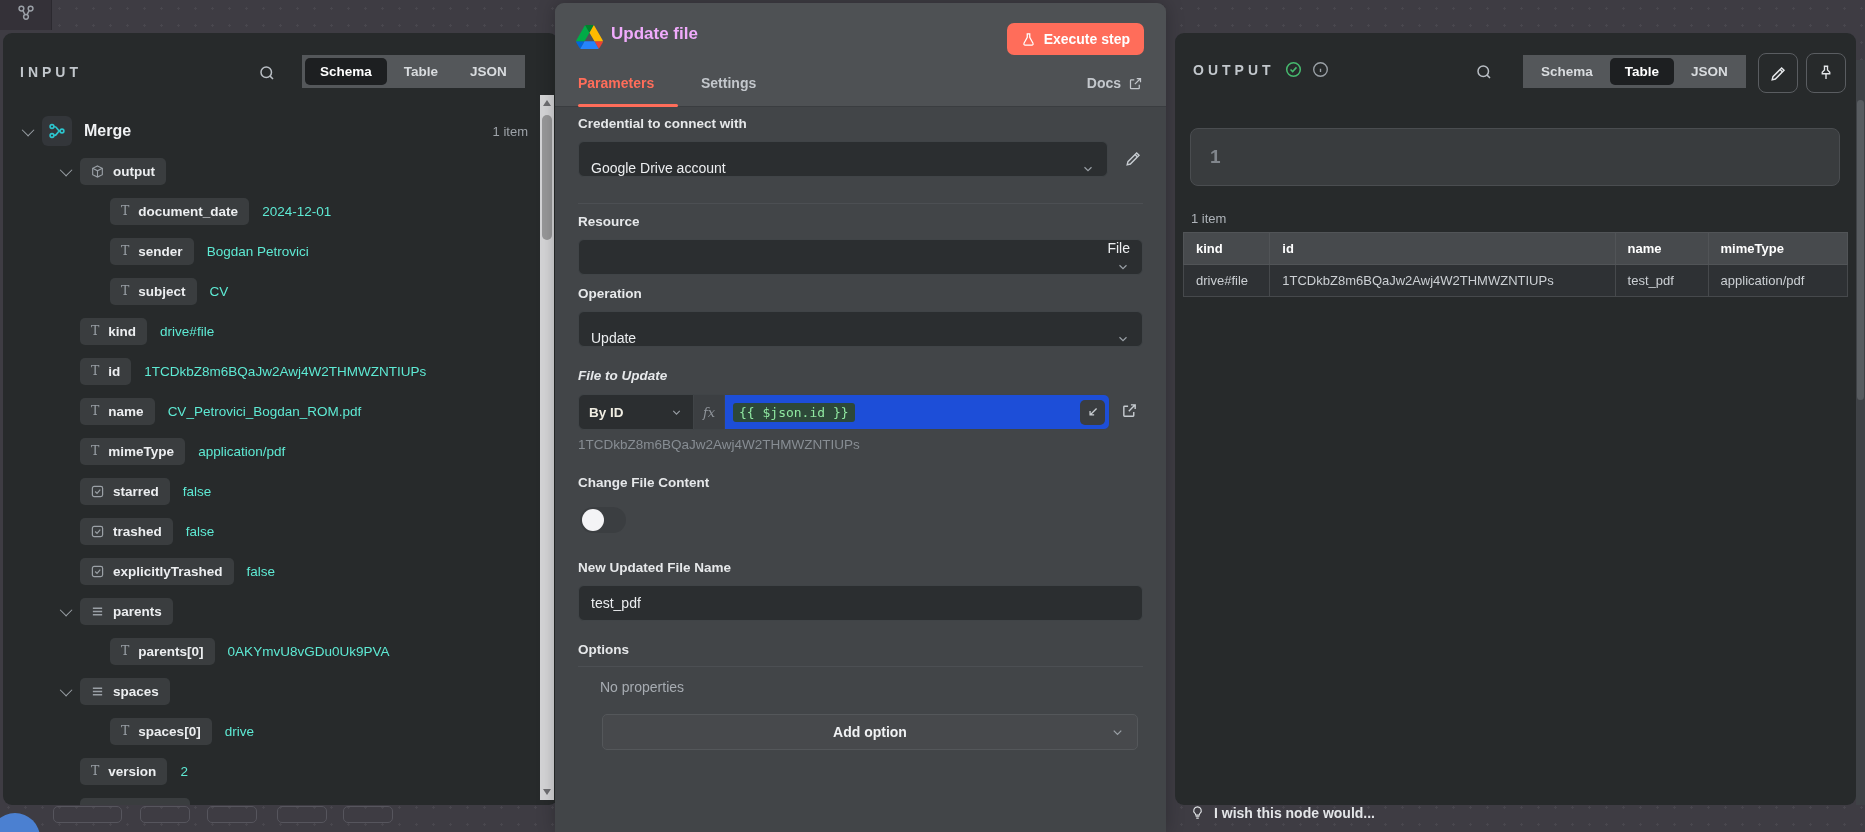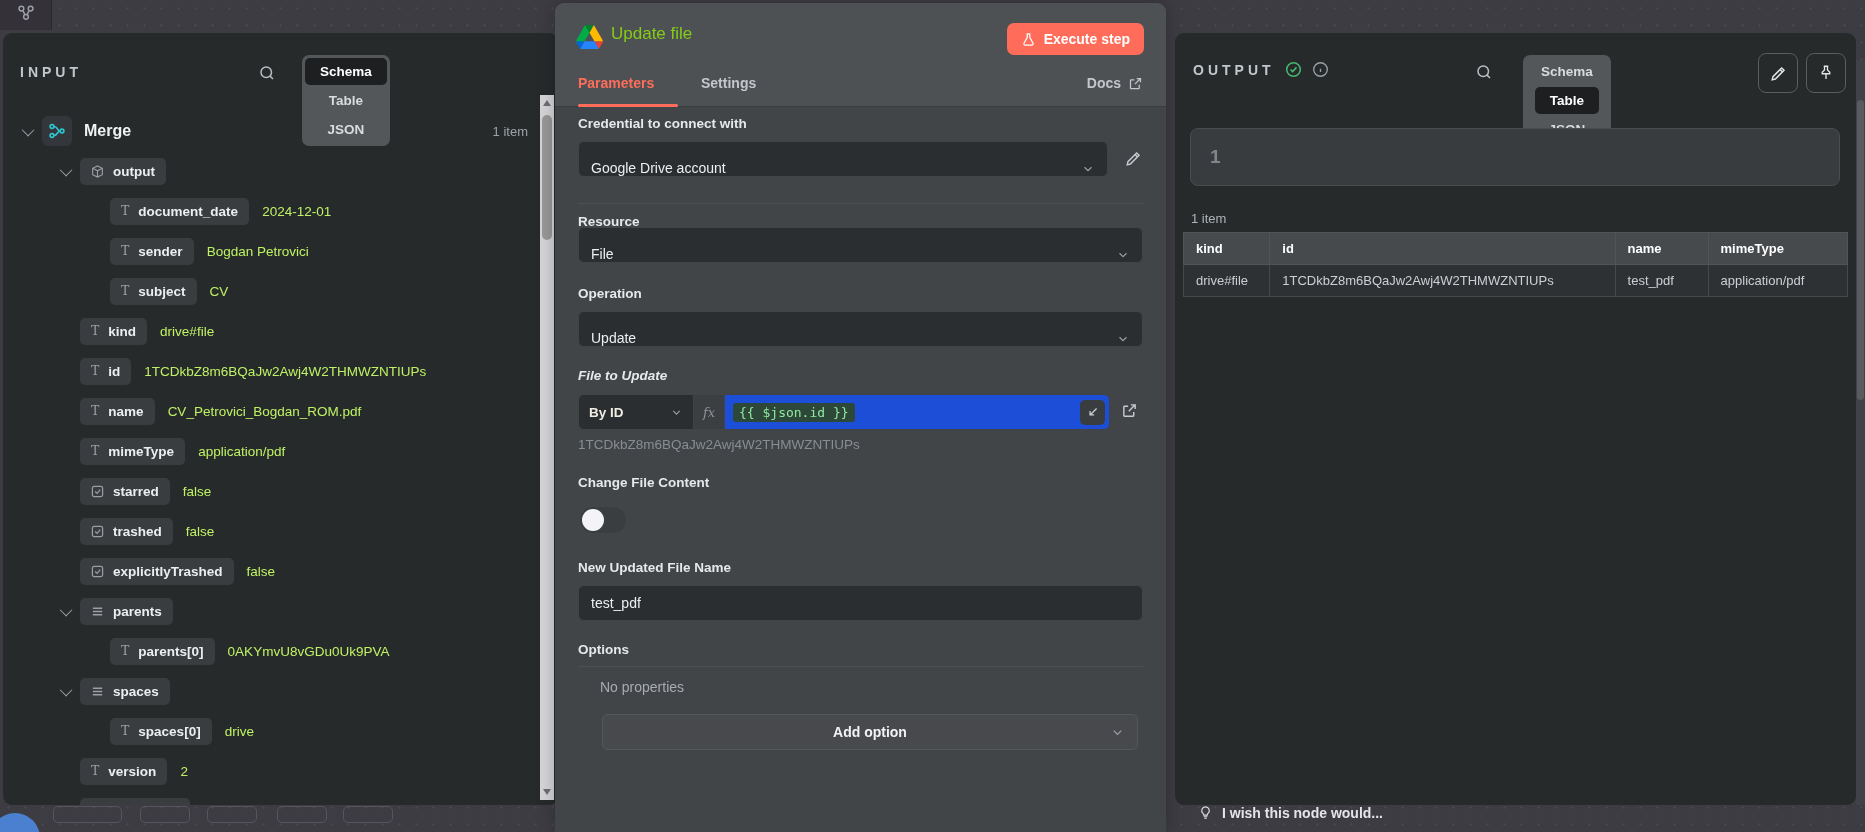--- a/index.html
+++ b/index.html
@@ -12,52 +12,52 @@
   
   .topbox{position:absolute;left:0;top:0;width:52px;height:30px;background:#343138;
     border-right:1px solid #2b292f;display:flex;align-items:center;justify-content:center;}
   
   .io-panel{position:absolute;top:33px;height:772px;background:#272a2b;border-radius:9px;}
   #left-panel{left:3px;width:555px;}
   #right-panel{left:1175px;width:681px;}
   .panel-title{font-size:14px;font-weight:700;letter-spacing:4px;color:#c2c7cc;}
   .icon-btn-plain{color:#b9bec4;display:inline-flex;align-items:center;}
   
-  .seg-group{display:flex;align-items:center;background:#54575a;border-radius:7px;padding:3px;gap:2px;flex-direction:column;}
+  .seg-group{display:flex;align-items:center;background:#54575a;border-radius:0;padding:3px;gap:2px;}
   .seg{padding:6px 15px;font-size:13.5px;font-weight:600;color:#d9dcdf;border-radius:5px;cursor:pointer;white-space:nowrap;}
   .seg.active{background:#1d1f21;color:#ffffff;}
   
   #schema-tree{position:absolute;left:0;right:26px;top:78px;bottom:0;overflow:hidden;}
   .trow{display:flex;align-items:center;gap:8px;height:40px;}
   .tchev{width:9px;height:9px;border-left:1.6px solid #9aa0a6;border-bottom:1.6px solid #9aa0a6;
     transform:rotate(-45deg) translateY(-2px);flex:0 0 auto;}
   .nicon{width:30px;height:30px;background:#33363a;border-radius:6px;display:inline-flex;
     align-items:center;justify-content:center;flex:0 0 auto;}
   .nlabel{font-size:16px;font-weight:600;color:#f0f2f4;margin-left:4px;}
   .tmeta{margin-left:auto;font-size:13px;color:#9da2a8;padding-right:4px;}
   .pill{display:inline-flex;align-items:center;gap:9px;height:27px;padding:0 11px;background:#3a3d3f;
     border-radius:5px;flex:0 0 auto;}
   .pill.partial{width:110px;height:27px;}
   .ticon{font-family:"DejaVu Serif",serif;font-size:12.5px;color:#9aa0a6;line-height:1;}
   .ticon-svg{display:inline-flex;align-items:center;}
   .plabel{font-size:13.5px;font-weight:600;color:#eceef0;}
-  .pval{font-size:13.5px;color:#bef264;margin-left:5px;white-space:nowrap;}
+  .pval{font-size:13.5px;color:#5eead4;margin-left:5px;white-space:nowrap;}
   
   .lscroll{position:absolute;right:4px;top:62px;bottom:5px;width:14px;background:#d5d5d7;}
   .lscroll .arr{position:absolute;left:0;width:14px;height:14px;display:flex;align-items:center;justify-content:center;}
   .arr-up{top:1px;}.arr-dn{bottom:1px;}
   .tri-up{width:0;height:0;border-left:4px solid transparent;border-right:4px solid transparent;border-bottom:6px solid #6f6f72;}
   .tri-dn{width:0;height:0;border-left:4px solid transparent;border-right:4px solid transparent;border-top:6px solid #6f6f72;}
   .lthumb{position:absolute;left:2px;top:20px;width:10px;height:125px;background:#989899;border-radius:5px;}
   
   #center-panel{position:absolute;left:555px;top:3px;width:611px;height:829px;background:#424548;
     border-radius:9px 9px 0 0;box-shadow:0 0 18px rgba(0,0,0,.25);}
   .np-header{position:absolute;left:0;top:0;right:0;height:104px;background:#4e5154;border-radius:9px 9px 0 0;
     border-bottom:1px solid #3a3d40;}
-  .np-title{position:absolute;left:56px;top:21px;font-size:17px;font-weight:400;color:#84cc16;}
+  .np-title{position:absolute;left:56px;top:21px;font-size:17px;font-weight:700;color:#f0abfc;}
   .drive-ico{position:absolute;left:21px;top:22px;}
   .exec-btn{position:absolute;right:22px;top:20px;height:32px;display:inline-flex;align-items:center;gap:8px;
     padding:0 14px;background:#ff6d5a;border:none;border-radius:7px;color:#fff;font-size:14px;font-weight:700;
     font-family:"Liberation Sans",sans-serif;cursor:pointer;}
   .np-tab{position:absolute;top:72px;font-size:14px;font-weight:600;color:#c3c7cc;cursor:pointer;}
   .np-tab.active{color:#ff6d5a;}
   .tab-underline{position:absolute;left:23px;top:101px;width:100px;height:3px;background:#ff6d5a;border-radius:2px;}
   .docs-link{position:absolute;right:23px;top:72px;display:inline-flex;align-items:center;gap:7px;
     font-size:14px;font-weight:600;color:#c3c7cc;cursor:pointer;}
   .np-body{position:absolute;left:0;top:104px;right:0;bottom:0;}
@@ -107,21 +107,21 @@
   .out-table{position:absolute;left:8px;right:8px;top:199px;border-collapse:collapse;width:665px;table-layout:fixed;}
   .out-table th{background:#474a4d;color:#fff;font-size:13px;font-weight:700;text-align:left;
     padding:8px 12px;border:1px solid #515457;}
   .out-table td{background:#2e3134;color:#ccd0d4;font-size:13px;padding:8px 12px;border:1px solid #46494c;
     overflow:hidden;text-overflow:ellipsis;white-space:nowrap;}
   
   #win-scroll{position:absolute;right:0;top:60px;bottom:27px;width:9px;background:#3f4246;}
   #win-scroll .wthumb{position:absolute;left:1px;right:1px;top:40px;height:300px;background:#585c60;border-radius:4px;}
   
   #footer-wish{position:absolute;left:1166px;right:0;top:805px;height:15px;display:flex;align-items:center;
-    gap:9px;padding-left:32px;}
+    gap:9px;padding-left:24px;}
   .wish-text{font-size:14px;font-weight:600;color:#e3e5e8;}
   
   .ghost-rect{position:absolute;border:1px solid #56555d;border-radius:5px;height:17px;top:806px;}
   #blue-bubble{position:absolute;left:-10px;top:813px;width:50px;height:50px;border-radius:50%;background:#4b80d1;}
   svg{display:block;}
 </style>
 </head>
 <body>
 
 <div id="window">
@@ -369,21 +369,21 @@
       </div>
       <span style="position:absolute;right:23px;top:42px;color:#c6cbd0;">
         <svg width="19" height="19" viewBox="0 0 24 24" fill="none" stroke="currentColor" stroke-width="1.8">
           <path d="M4 20l1-4L16 5l3 3L8 19l-4 1z"></path>
             <path d="M14 7l3 3"></path>
         </svg>
       </span>
       <div class="hr" style="top:96px;"></div>
 
       <span class="fld-label" style="top:107px;">Resource</span>
-      <div class="select" style="top:120px;">
+      <div class="select" style="top:132px;flex-direction:column;">
         <span>File</span>
         <span>
           <svg width="14" height="14" viewBox="0 0 24 24" fill="none" stroke="#9aa0a6" stroke-width="2">
               <path d="m6 9 6 6 6-6"></path>
             </svg>
         </span>
       </div>
 
       <span class="fld-label" style="top:179px;">Operation</span>
       <div class="select" style="top:204px;">

